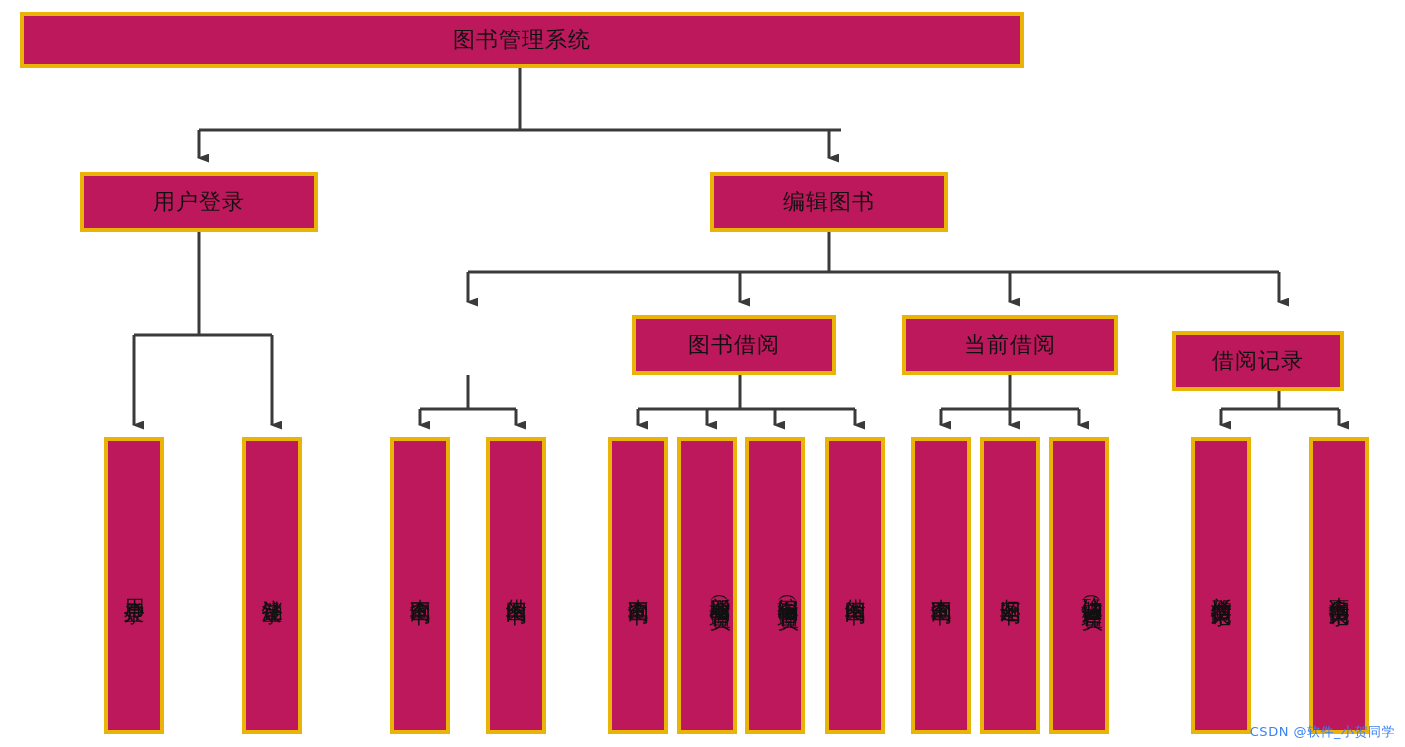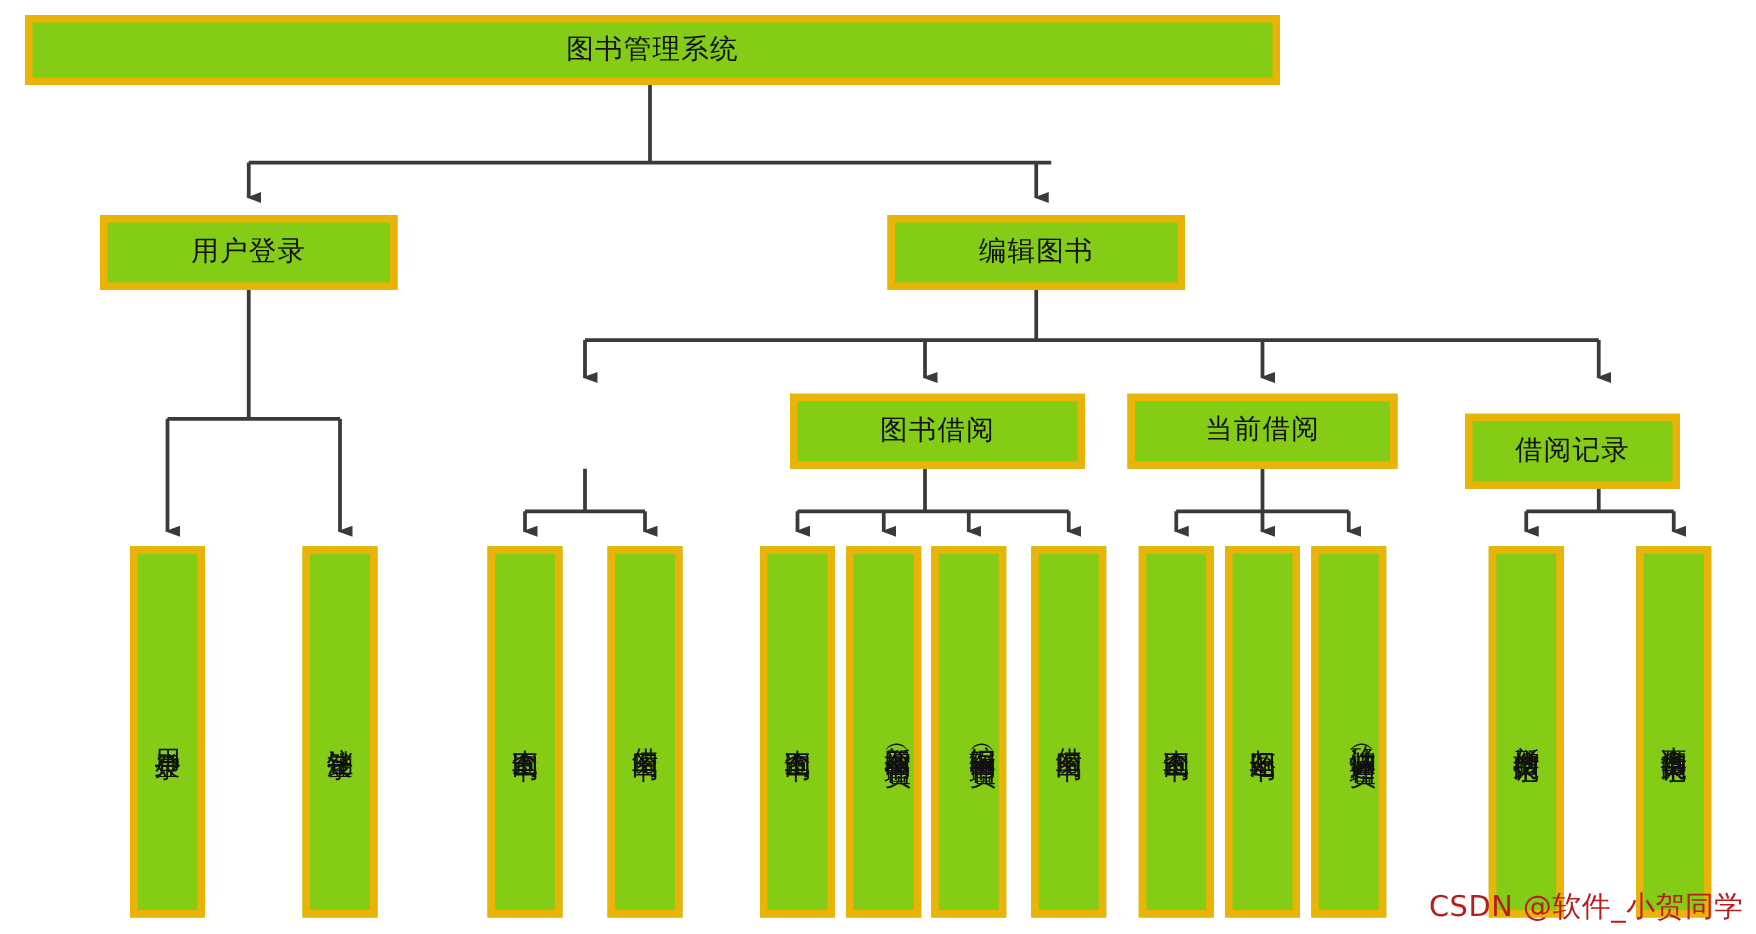--- a/index.html
+++ b/index.html
@@ -22,22 +22,22 @@
     position: absolute;
     left: 0;
     top: 0;
     width: 1405px;
     height: 747px;
     pointer-events: none;
   }
   .node {
     position: absolute;
     box-sizing: border-box;
-    background: #84cc16;
-    border: 6px solid #eab308;
+    background: #be185d;
+    border: 4px solid #eab308;
     display: flex;
     align-items: center;
     justify-content: center;
     color: #111111;
   }
   .node.horizontal {
     font-size: 22px;
     letter-spacing: 1px;
     line-height: 1.1;
   }
@@ -61,22 +61,22 @@
     align-items: flex-start;
   }
   .node.vertical.mid-align {
     align-items: center;
     padding-top: 0;
   }
   #watermark {
     position: absolute;
     right: 10px;
     bottom: 6px;
-    font-size: 23px;
-    color: #b91c1c;
+    font-size: 13px;
+    color: #3b82f6;
     letter-spacing: 0.5px;
     white-space: nowrap;
     font-family: "DejaVu Sans", "Liberation Sans", sans-serif;
   }
 </style>
 </head>
 <body>
 
 <div id="diagram-canvas">
 
@@ -136,25 +136,25 @@
 
   <div class="node horizontal" style="left:80px; top:172px; width:238px; height:60px;">
     <span class="nlabel">用户登录</span>
   </div>
 
   <div class="node horizontal" style="left:710px; top:172px; width:238px; height:60px;">
     <span class="nlabel">编辑图书</span>
   </div>
 
 
-  <div class="node horizontal" style="left:632px; top:315px; width:236px; height:60px;">
+  <div class="node horizontal" style="left:632px; top:315px; width:204px; height:60px;">
     <span class="nlabel">图书借阅</span>
   </div>
 
-  <div class="node horizontal" style="left:902px; top:315px; width:216px; height:60px;font-family:Liberation Mono, monospace;">
+  <div class="node horizontal" style="left:902px; top:315px; width:216px; height:60px;">
     <span class="nlabel">当前借阅</span>
   </div>
 
   <div class="node horizontal" style="left:1172px; top:331px; width:172px; height:60px;">
     <span class="nlabel">借阅记录</span>
   </div>
 
   <div class="node vertical mid-align" style="left:104px; top:437px; width:60px; height:297px;">
     <span class="nlabel">用户登录</span>
   </div>

